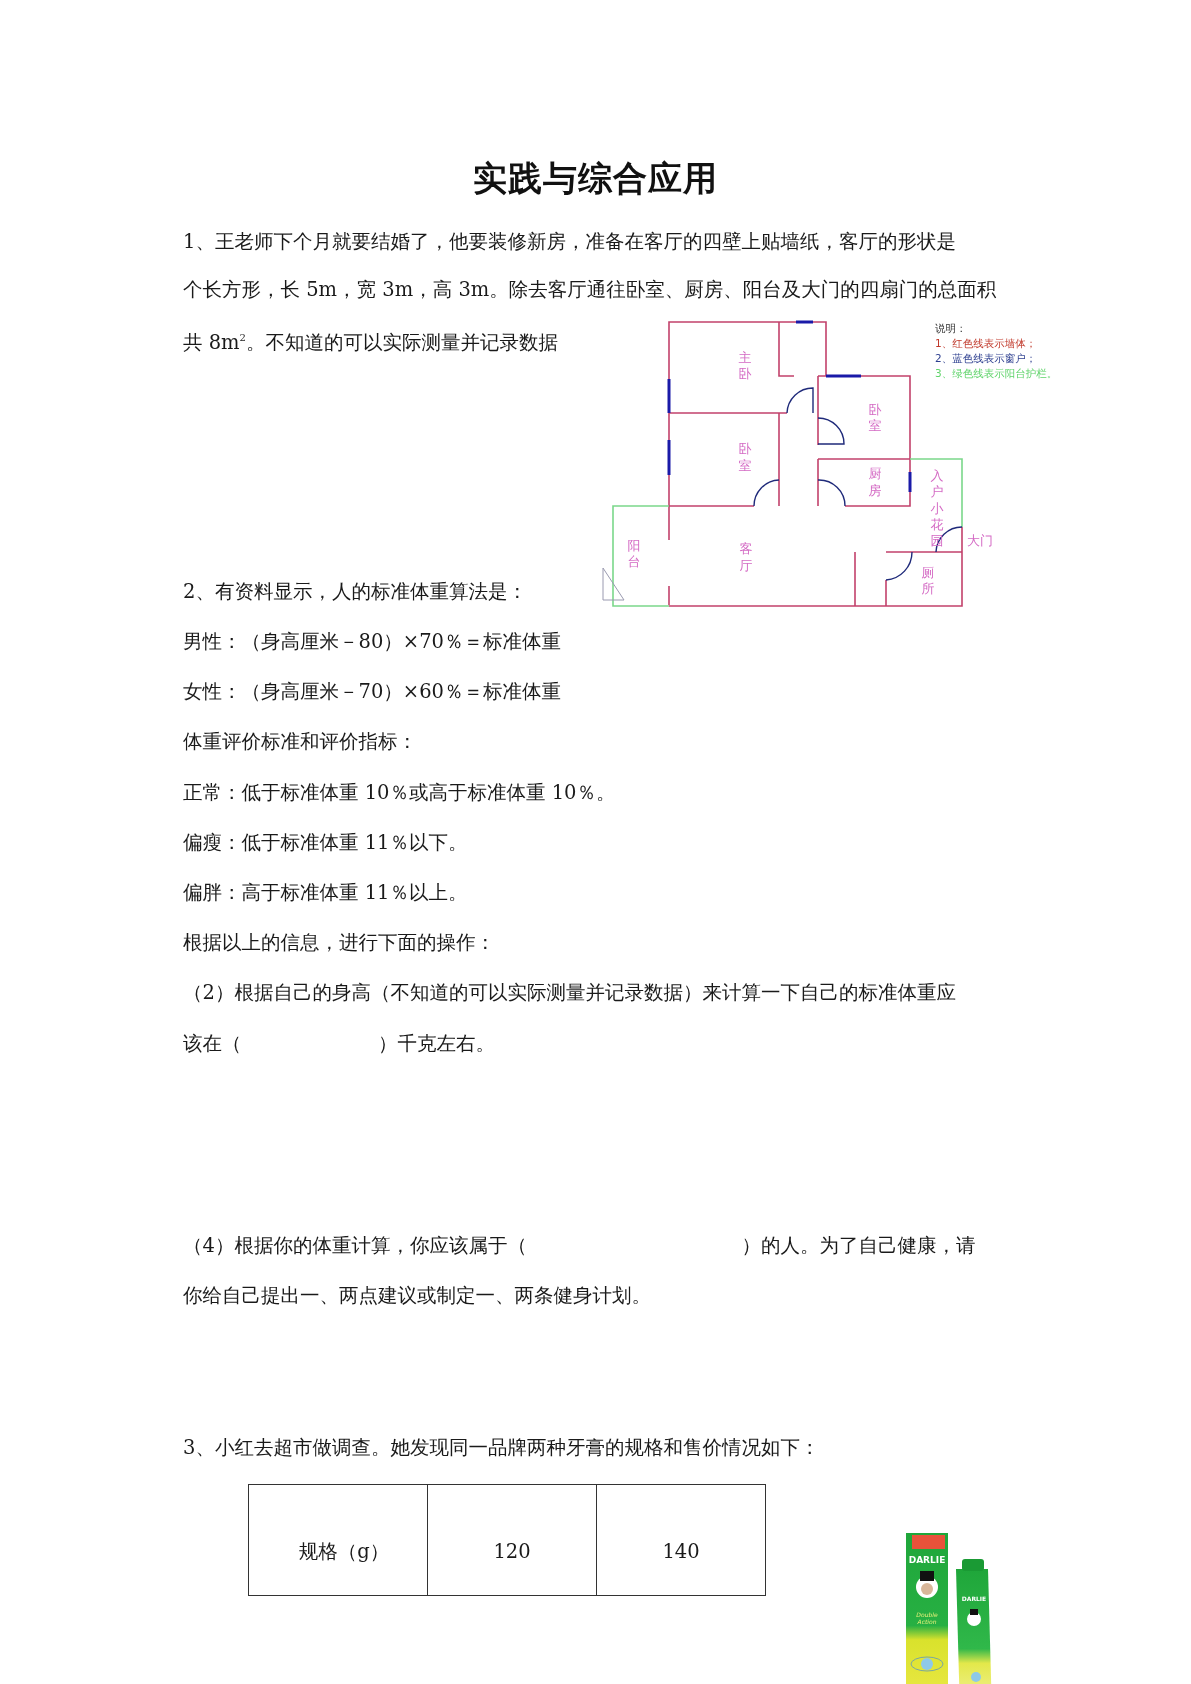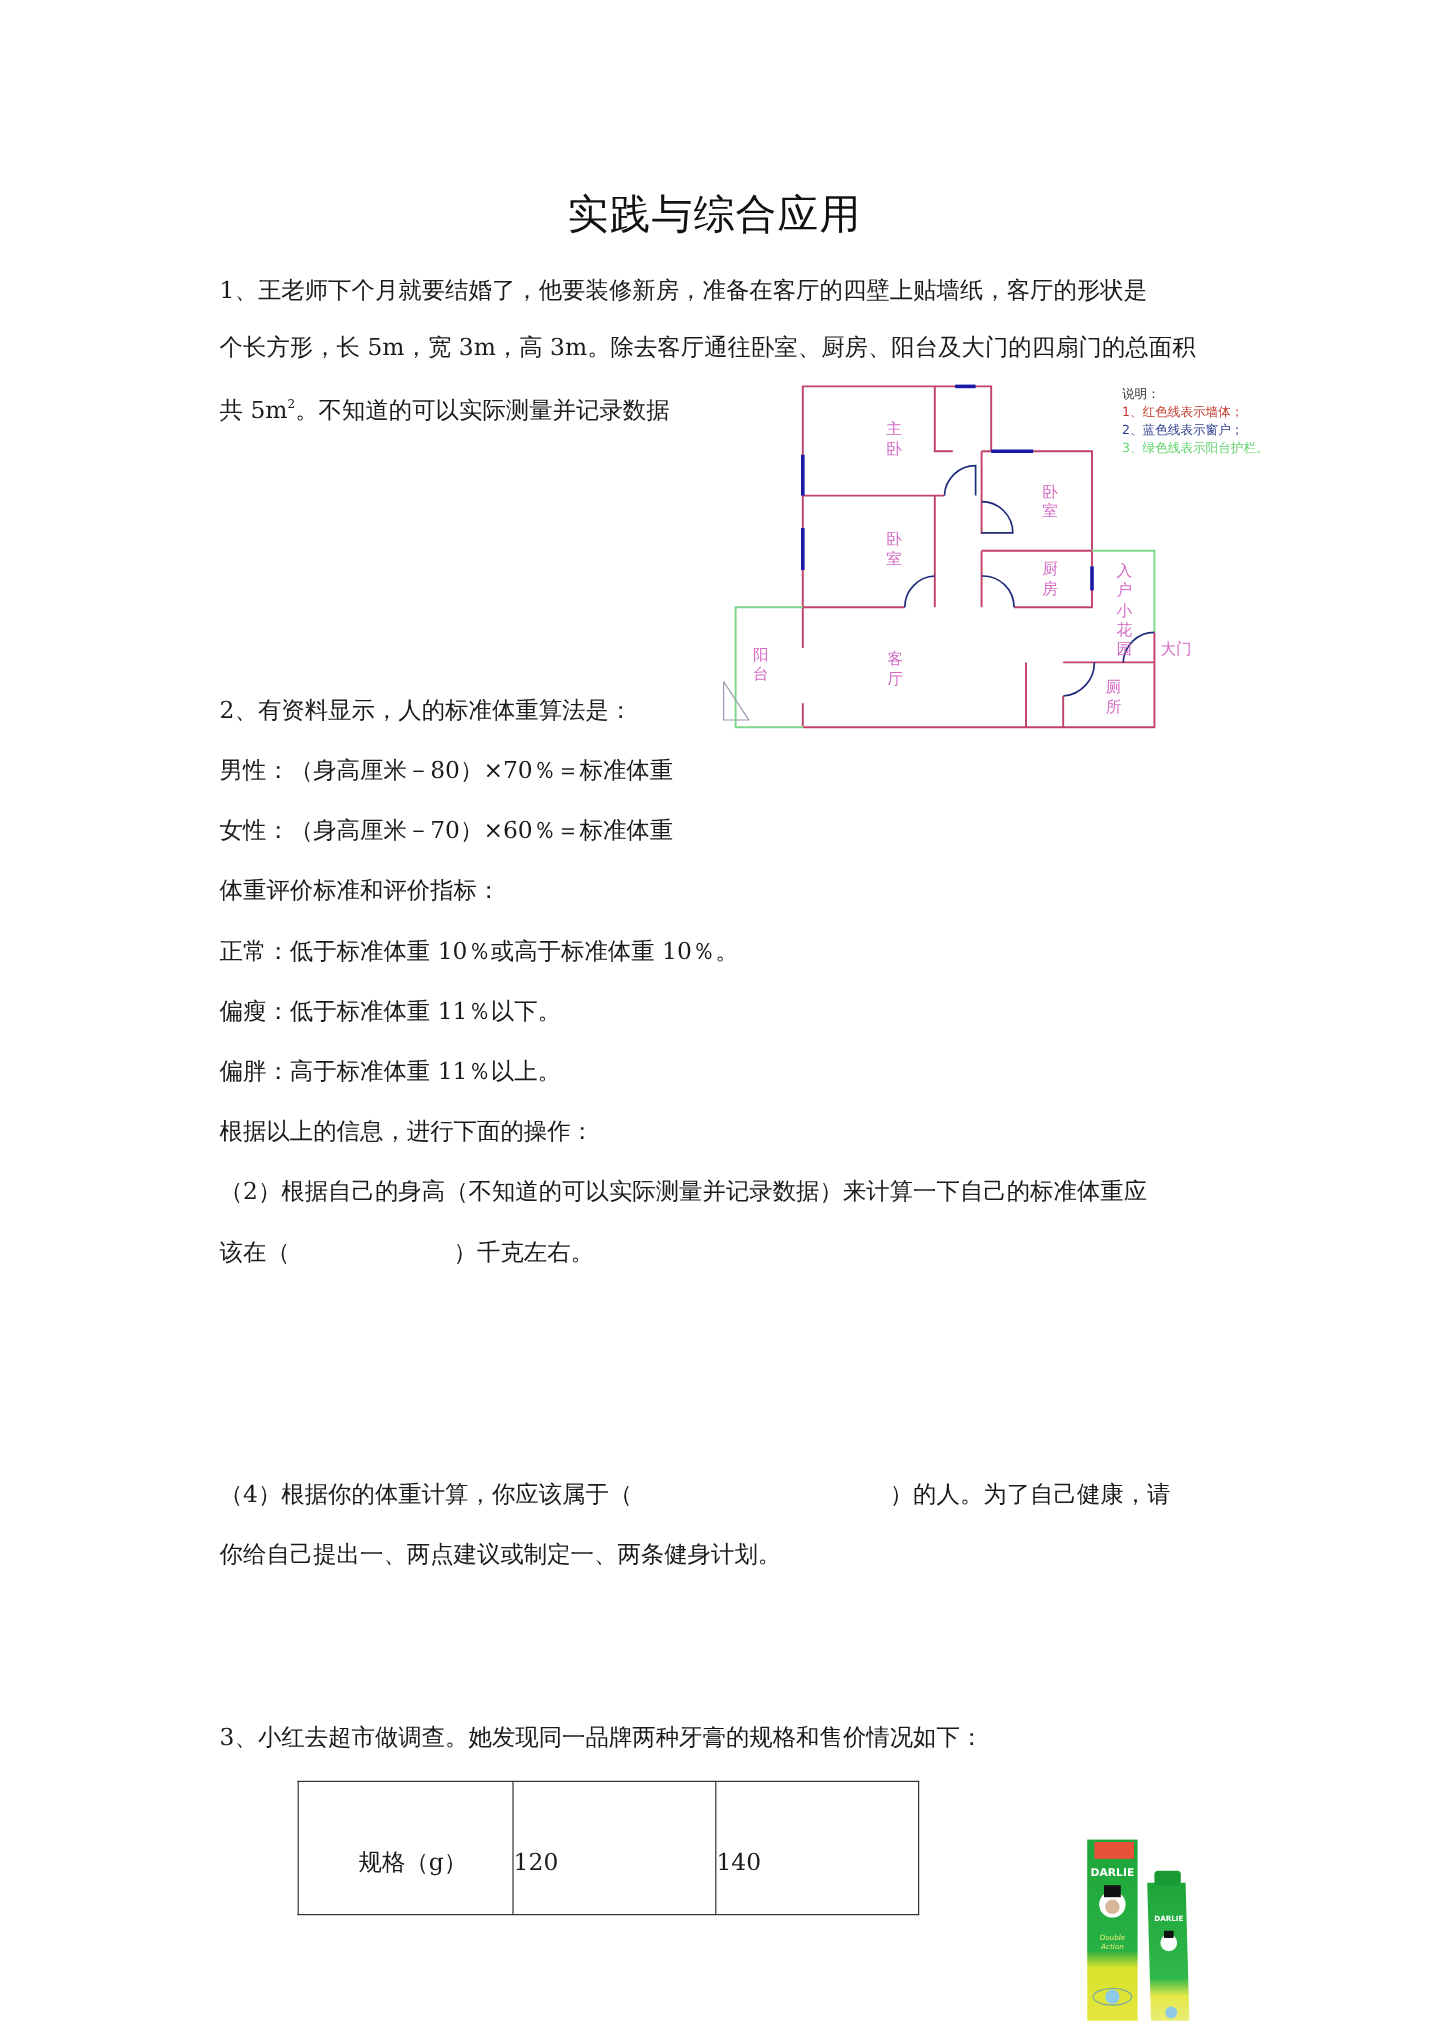--- a/index.html
+++ b/index.html
@@ -1,38 +1,38 @@
 <!DOCTYPE html>
 <html><head>
 <meta charset="utf-8">
 <style>
   html, body { margin:0; padding:0; background:#ffffff; }
   body { width:1191px; height:1684px; position:relative; overflow:hidden;
          font-family:"DejaVu Serif","Liberation Serif",serif; color:#1a1a1a; }
   .title { position:absolute; left:0; width:1191px; top:156px; text-align:center;
-           font-family:"DejaVu Sans","Liberation Sans",sans-serif; font-weight:normal;
+           font-family:"DejaVu Sans","Liberation Sans",sans-serif; font-weight:bold;
            font-size:34px; letter-spacing:1px; color:#111; }
   .line { position:absolute; left:183px; font-size:19.5px; white-space:nowrap; line-height:26px; }
   .line sup { font-size:10px; vertical-align:8px; }
   .plan { position:absolute; left:600px; top:300px; width:480px; height:320px; }
   .plan svg { width:480px; height:320px; display:block; }
   table.spec { position:absolute; left:248px; top:1484px; border-collapse:collapse; }
   table.spec td { border:1.2px solid #333; height:88px; font-size:19.5px; padding:0; }
   table.spec td.c0 { width:166px; text-align:center; padding-left:12px; padding-top:22px; }
-  table.spec td.c1, table.spec td.c2 { width:168px; padding-top:22px; }
+  table.spec td.c1, table.spec td.c2 { width:168px; text-align:center; padding-top:22px; }
   .paste { position:absolute; left:900px; top:1529px; width:100px; height:190px; }
 </style>
 </head>
 <body>
 
 <div class="title">实践与综合应用</div>
 
 <div class="line" style="top:229px">1、王老师下个月就要结婚了，他要装修新房，准备在客厅的四壁上贴墙纸，客厅的形状是</div>
 <div class="line" style="top:277px">个长方形，长 5m，宽 3m，高 3m。除去客厅通往卧室、厨房、阳台及大门的四扇门的总面积</div>
-<div class="line" style="top:325px"><span>共 5m</span><sup>2</sup><span>。不知道的可以实际测量并记录数据</span></div>
+<div class="line" style="top:325px"><span>共 8m</span><sup>2</sup><span>。不知道的可以实际测量并记录数据</span></div>
 
 <div class="plan">
   <svg viewBox="600 300 480 320" xmlns="http://www.w3.org/2000/svg">
     <g fill="none" stroke="#c2416b" stroke-width="1.6">
 
       <polyline points="669,605 669,322 826,322 826,376"></polyline>
       <polyline points="779,322 779,376 794,376"></polyline>
       <polyline points="669,413 787,413"></polyline>
       <polyline points="779,413 779,506"></polyline>
       <polyline points="669,506 754,506"></polyline>

